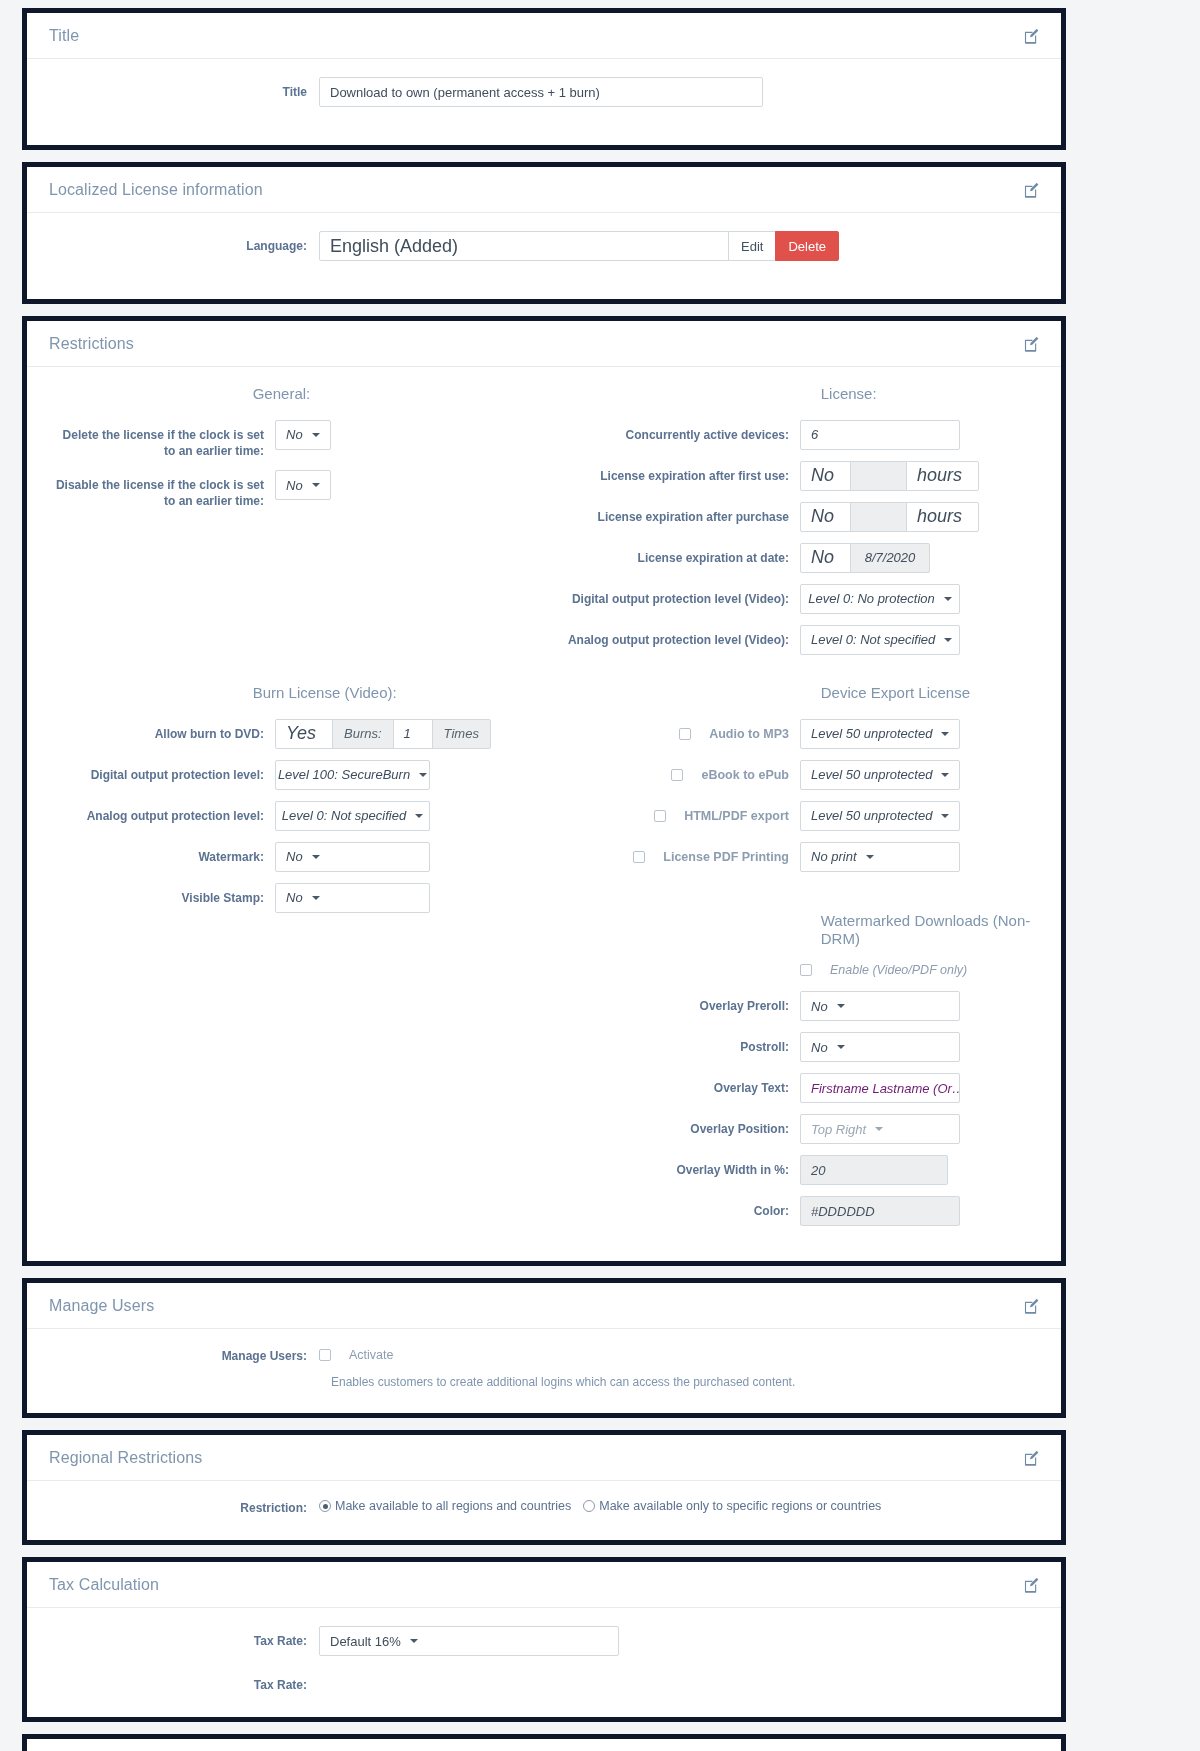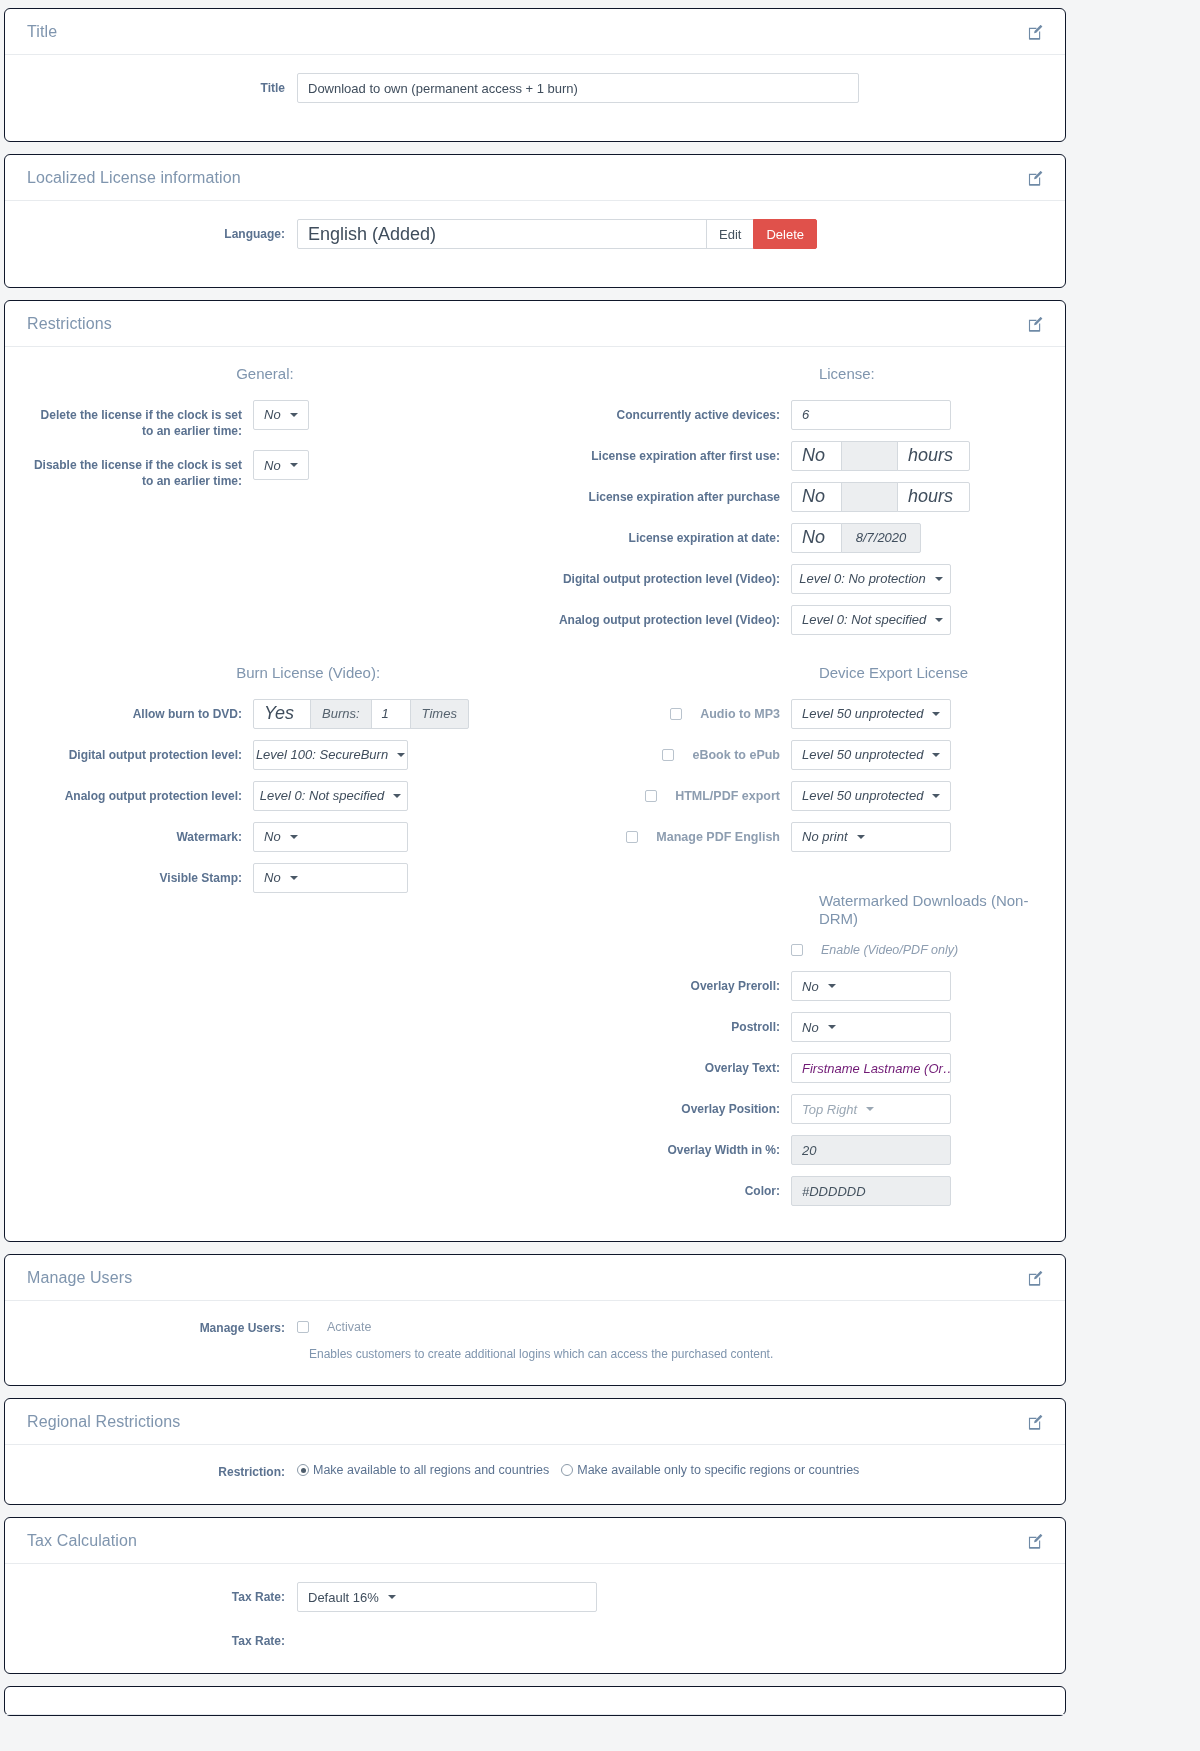--- a/index.html
+++ b/index.html
@@ -11,23 +11,23 @@
   }
   body {
     width: 1200px;
     min-height: 1751px;
     padding: 0;
   }
   .page { width: 1074px; padding: 8px 0 40px 0; }
 
   .card {
     background: #ffffff;
-    border: 1px solid #0f172a;
-    border-radius: 6px;
-    margin: 0 8px 12px 4px;
+    border: 5px solid #0f172a;
+    border-radius: 0;
+    margin: 0 8px 12px 22px;
     position: relative;
   }
   .card-head {
     display: flex;
     align-items: center;
     justify-content: space-between;
     padding: 14px 22px 13px 22px;
     border-bottom: 1px solid #e8ebee;
   }
   .card-title {
@@ -123,21 +123,21 @@
     height: 30px;
     font-size: 13px;
     color: #3f4d5c;
     display: flex; align-items: center;
     padding: 0 10px;
   }
   .ginp.dim { background: #eceef0; }
 
   
   .title-label { width: 258px; }
-  .title-input { width: 562px; }
+  .title-input { width: 444px; }
 
   
   .lang-label { width: 258px; }
   .lang-sel { width: 410px; justify-content: flex-start; }
   .btn {
     height: 30px;
     font-size: 13px;
     padding: 0 12px;
     display: flex; align-items: center;
     border: 1px solid #d4d9de;
@@ -527,21 +527,21 @@
                 <span>Level 50 unprotected</span>
                 <span class="caret"></span>
               </div>
             </div>
           </div>
 
           <div class="rrow">
             <div class="rlabel rw" style="text-align:right">
               <label class="cbx-row" style="padding-top:0">
                 <span class="cbx"></span>
-                <span>Manage PDF English</span>
+                <span>License PDF Printing</span>
               </label>
             </div>
             <div class="rctl">
               <div class="sel" style="width:160px;justify-content:flex-start">
                 <span>No print</span>
                 <span class="caret"></span>
               </div>
             </div>
           </div>
 
@@ -590,21 +590,21 @@
               <div class="sel ph" style="width:160px;justify-content:flex-start">
                 <span>Top Right</span>
                 <span class="caret"></span>
               </div>
             </div>
           </div>
 
           <div class="rrow">
             <div class="rlabel rw">Overlay Width in %:</div>
             <div class="rctl">
-              <div class="inp ro" style="width:160px">20</div>
+              <div class="inp ro" style="width:148px">20</div>
             </div>
           </div>
 
           <div class="rrow">
             <div class="rlabel rw">Color:</div>
             <div class="rctl">
               <div class="inp ro" style="width:160px">#DDDDDD</div>
             </div>
           </div>
         </div>

